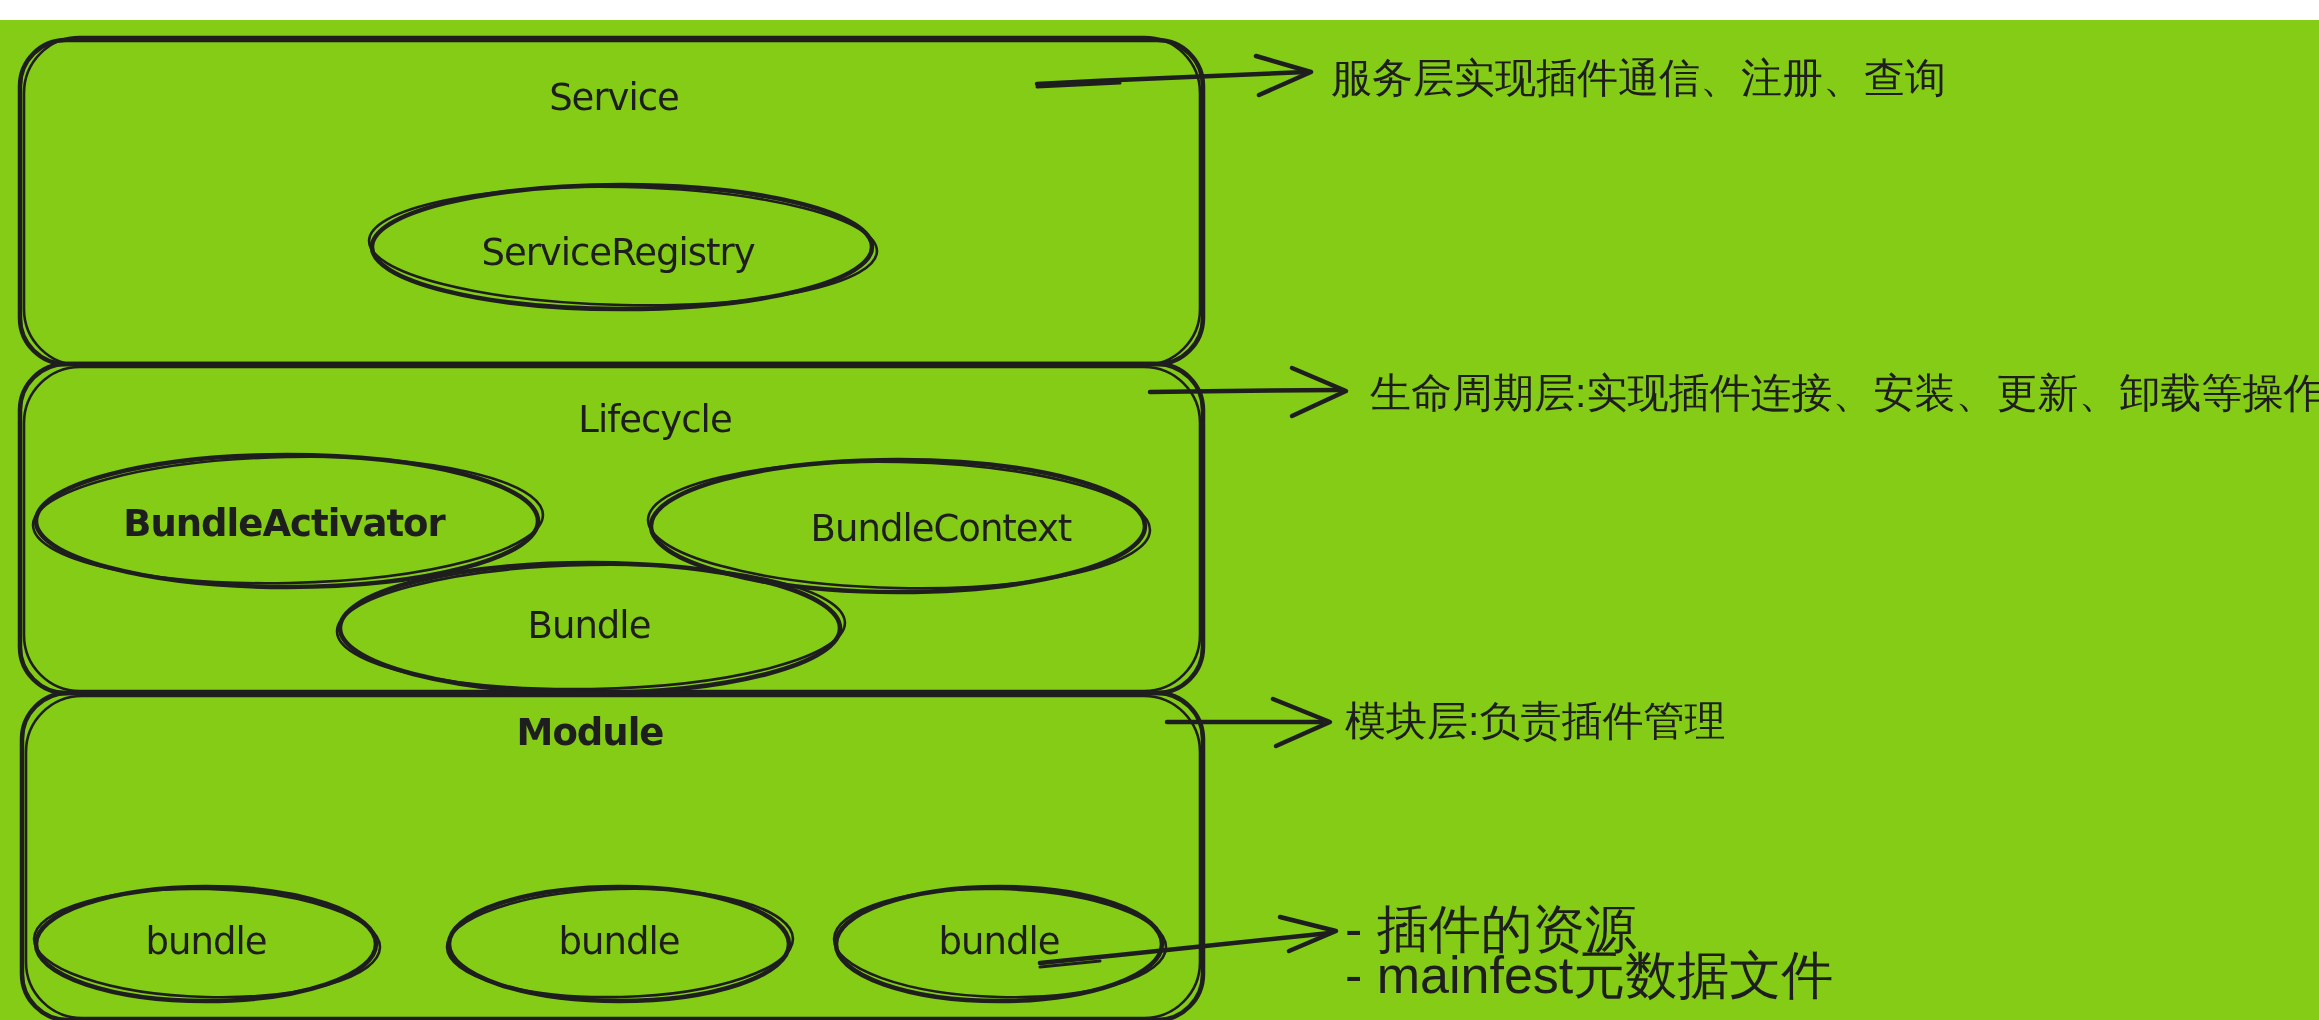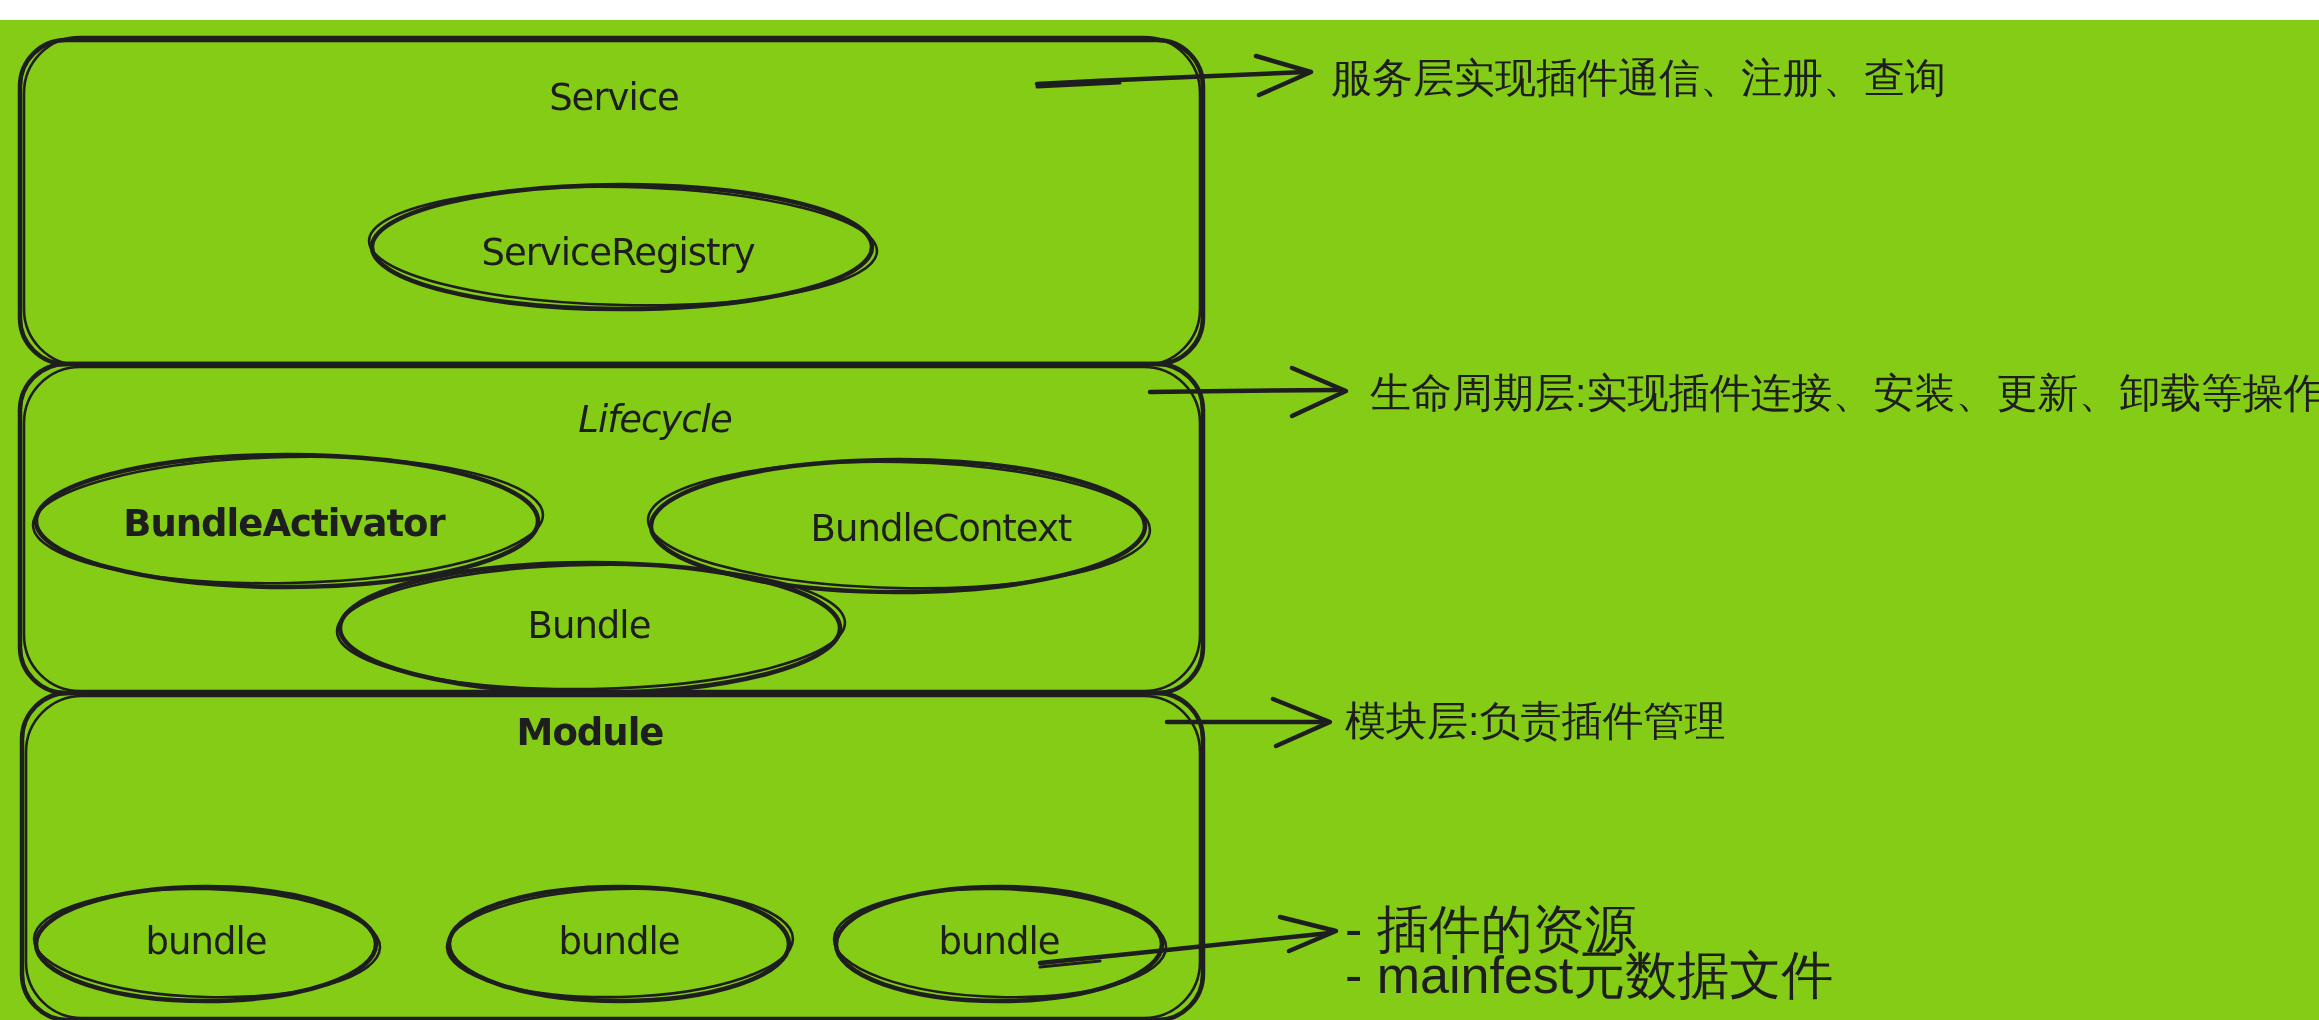--- a/index.html
+++ b/index.html
@@ -110,21 +110,21 @@
     <g stroke-width="4.5">
       <path d="M 1040 943 C 1140 933, 1250 921, 1330 913"></path>
       <path d="M 1040 947 L 1100 941" stroke-width="3"></path>
       <path d="M 1280 897 L 1336 911 L 1289 931"></path>
     </g>
   </svg>
 
   <div class="lbl hand" style="left:614px; top:77px;">Service</div>
   <div class="lbl hand" style="left:618px; top:232px;">ServiceRegistry</div>
 
-  <div class="lbl hand" style="left:655px; top:399px;font-style:italic;">Lifecycle</div>
+  <div class="lbl hand" style="left:655px; top:399px;">Lifecycle</div>
   <div class="lbl hand" style="left:284px; top:503px;font-weight:bold;">BundleActivator</div>
   <div class="lbl hand" style="left:941px; top:508px;text-align:right;">BundleContext</div>
   <div class="lbl hand" style="left:589px; top:605px;">Bundle</div>
 
   <div class="lbl hand" style="left:590px; top:712px;font-weight:bold;">Module</div>
   <div class="lbl hand" style="left:206px; top:921px;">bundle</div>
   <div class="lbl hand" style="left:619px; top:921px;">bundle</div>
   <div class="lbl hand" style="left:999px; top:921px;">bundle</div>
 
   <div class="annot" style="left:1331px; top:58px;text-align:center;">服务层实现插件通信、注册、查询</div>

